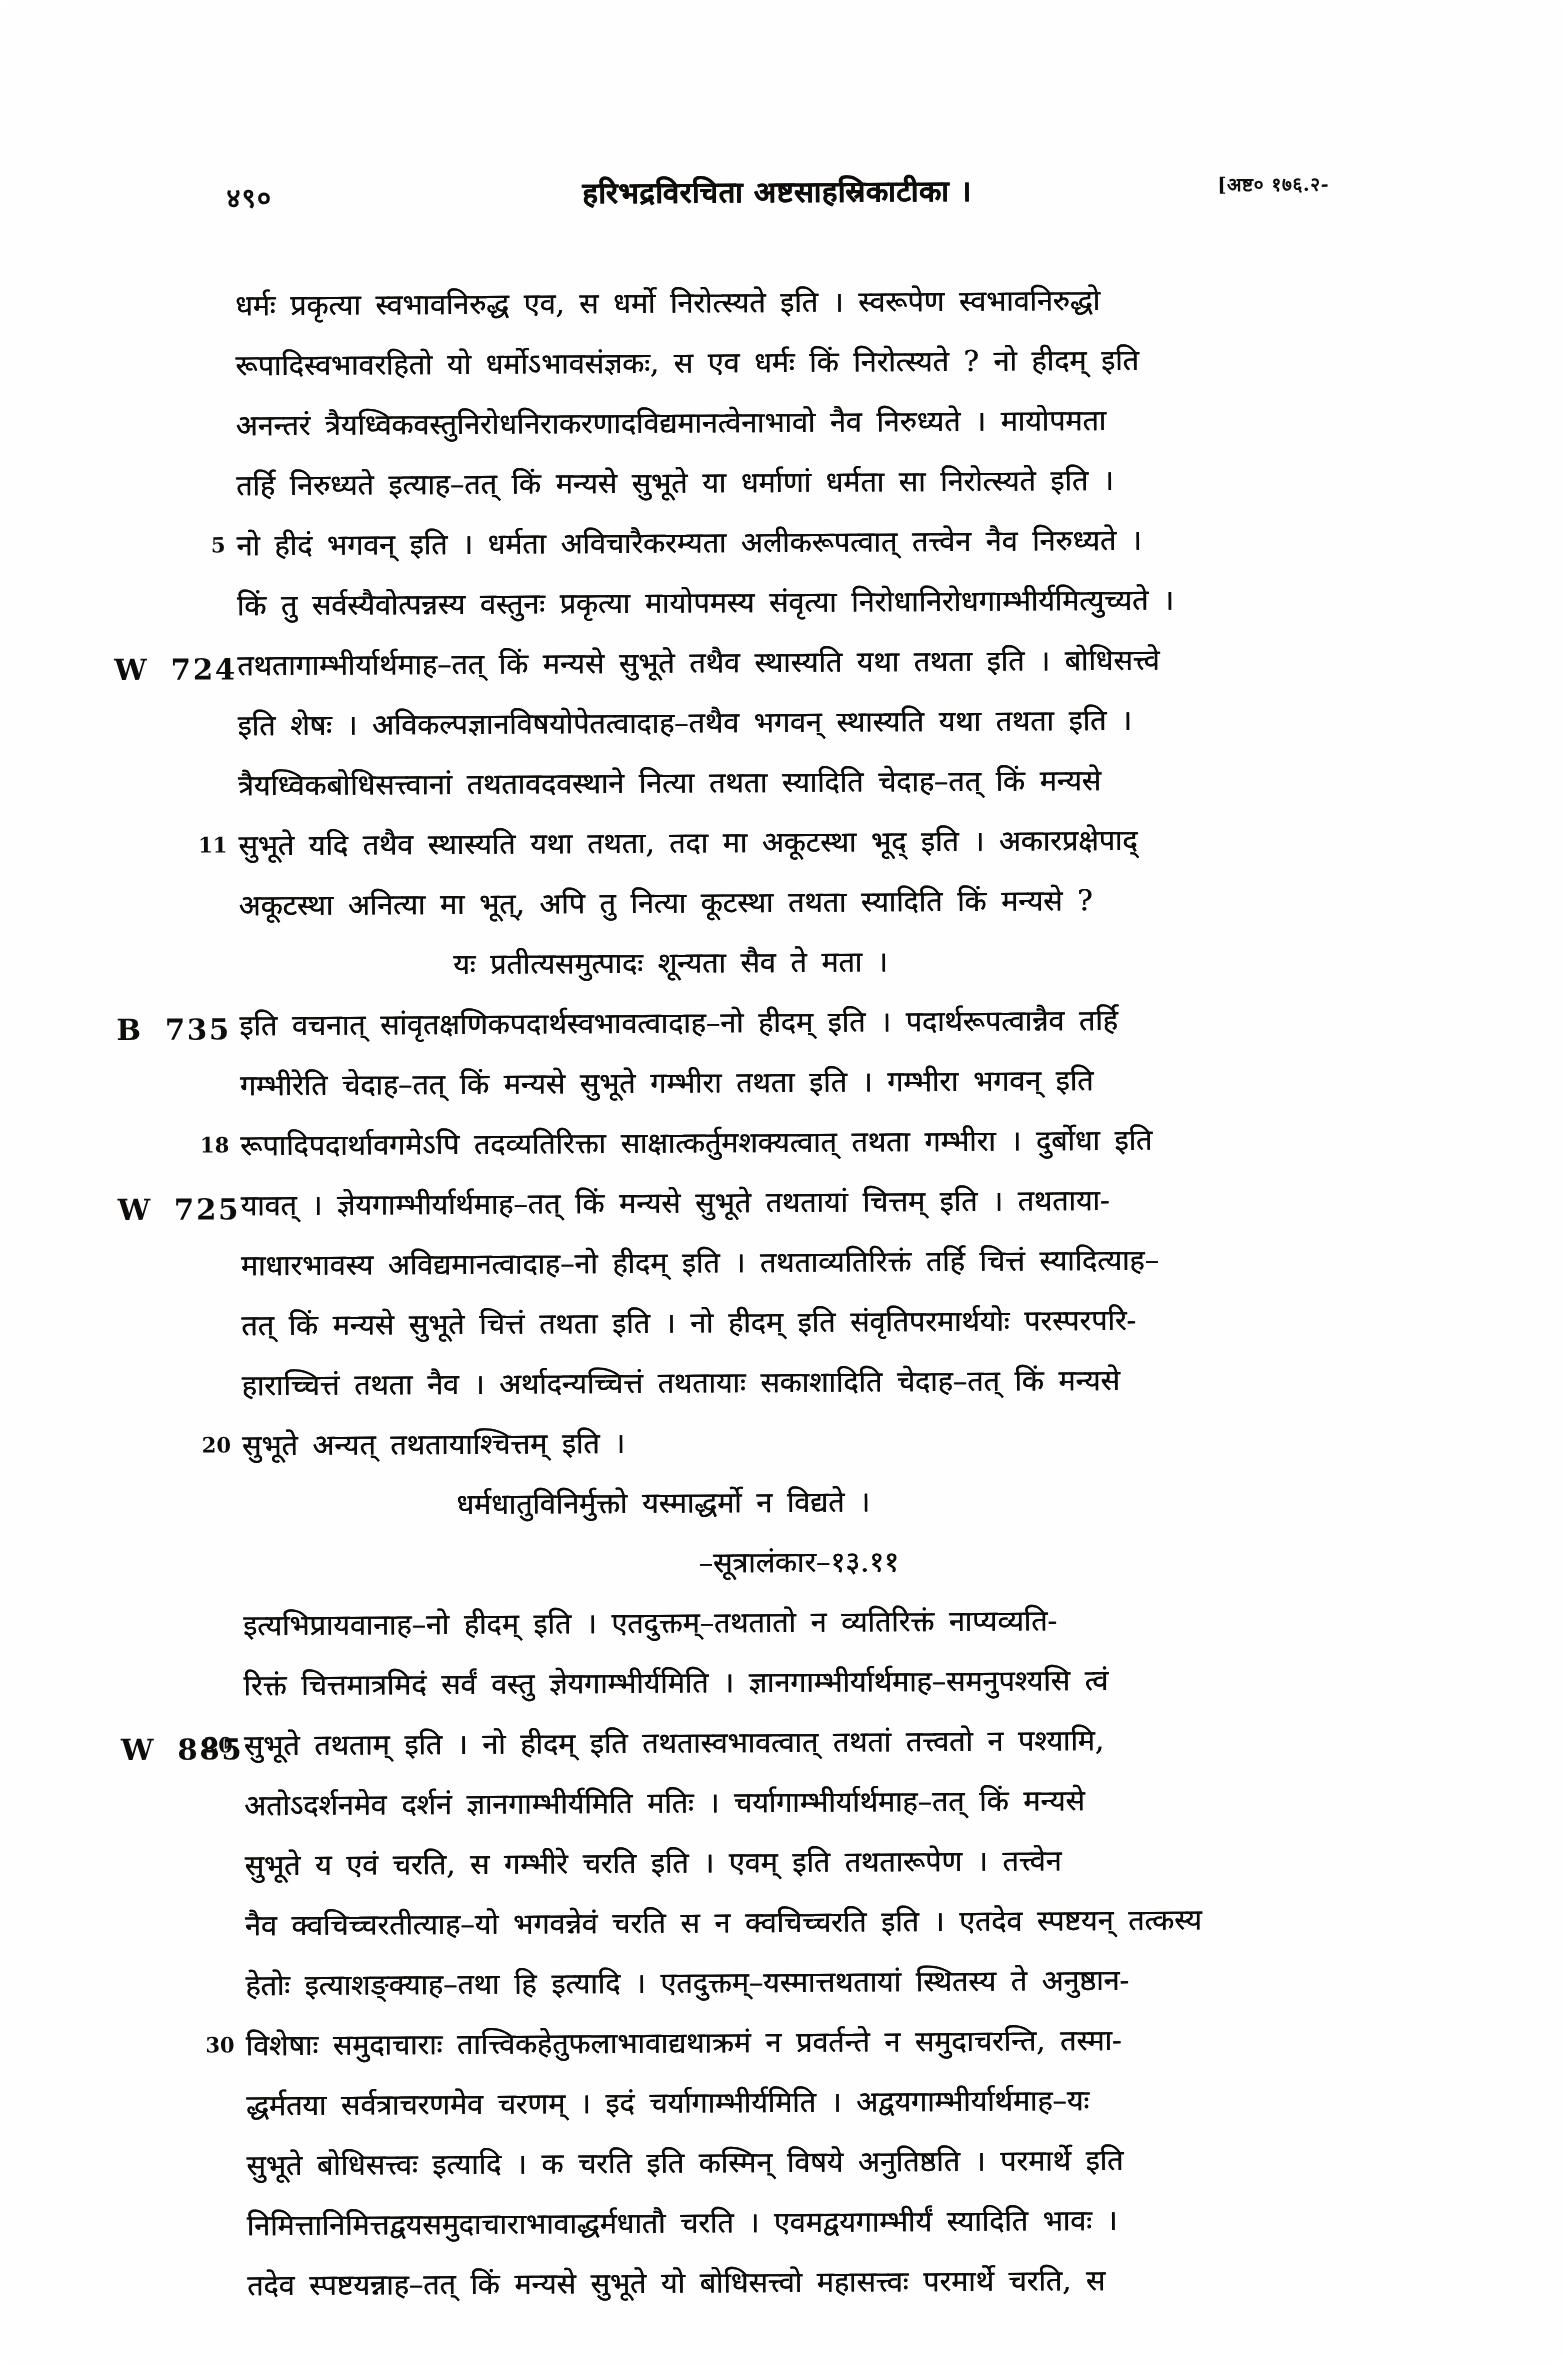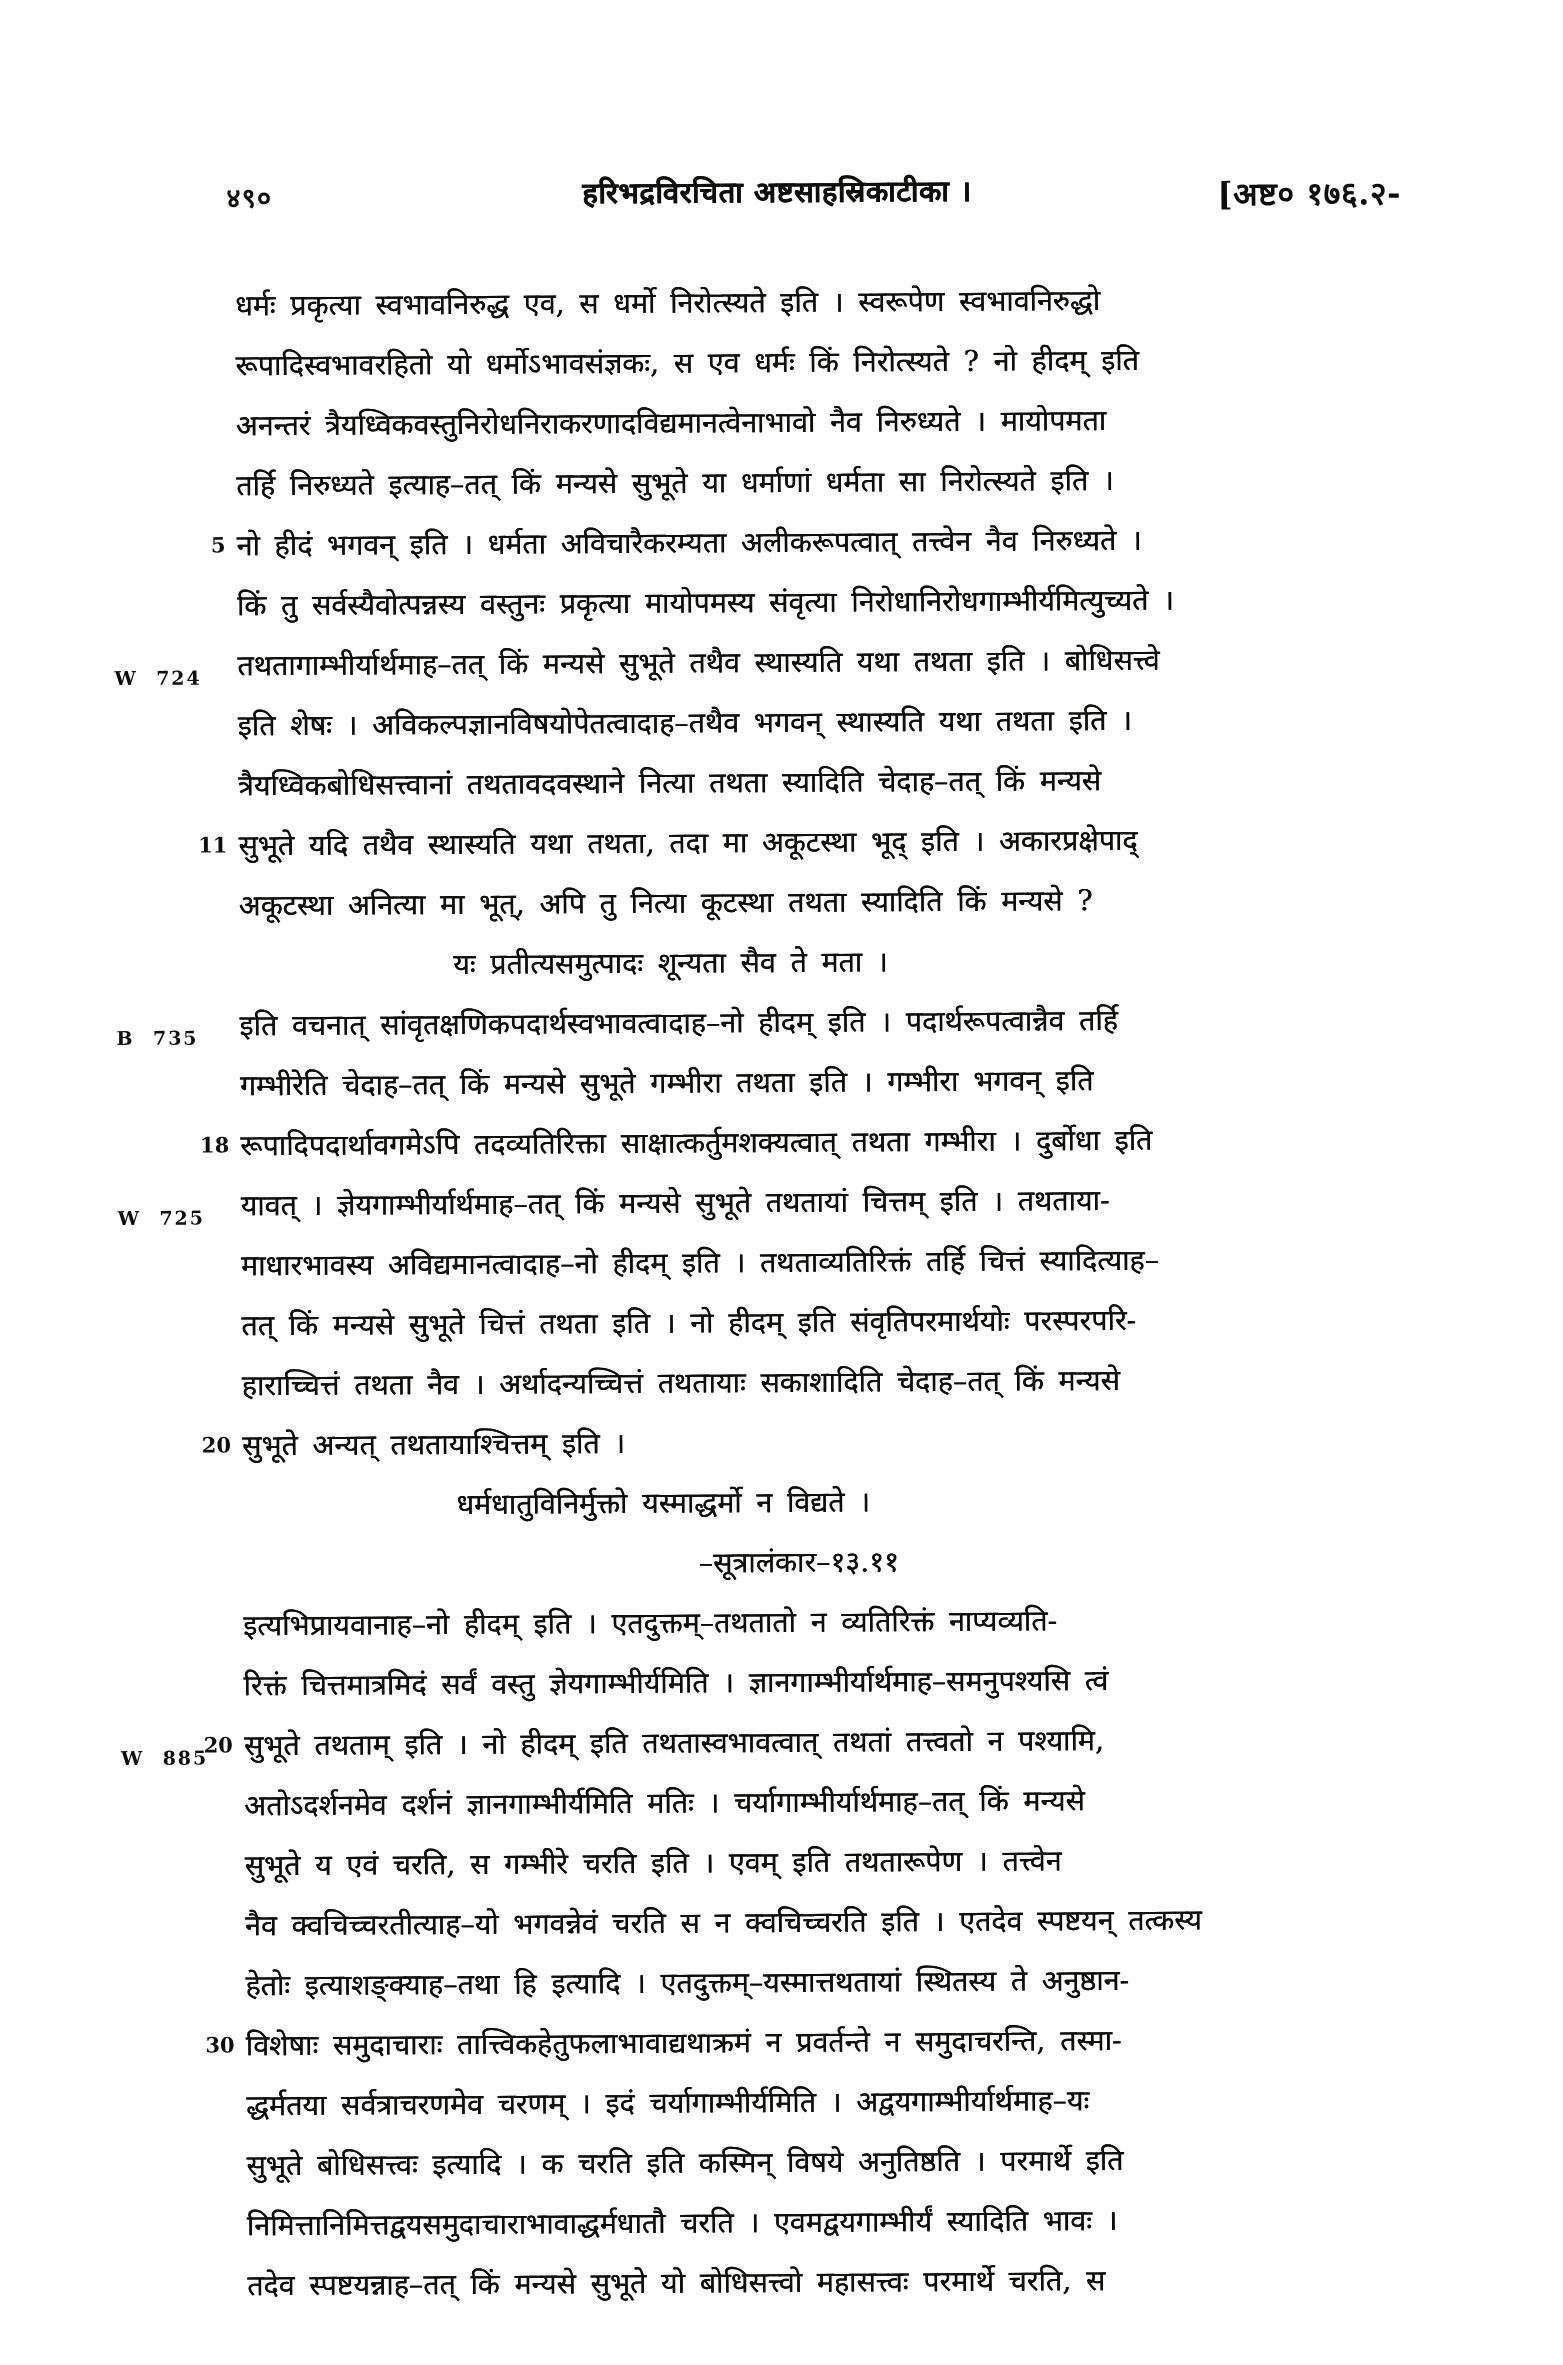--- a/index.html
+++ b/index.html
@@ -27,40 +27,40 @@
   }
   .hdr-title{
     position:absolute;left:0;right:0;top:171px;
     text-align:center;
     font-size:29px;font-weight:700;
     letter-spacing:0.6px;
     text-shadow:0.4px 0 0 currentColor;
   }
   .hdr-ref{
     position:absolute;left:1222px;top:174px;
-    font-size:32px;font-weight:600;
+    font-size:19px;font-weight:600;
     letter-spacing:0.6px;
   }
   
   .text-block{
     position:absolute;left:239px;top:272px;width:1272px;
     font-size:28.6px;
     word-spacing:5.6px;
     text-shadow:0.3px 0 0 currentColor; 
   }
   .line{
     position:relative;
     height:60px;line-height:60px;
     white-space:nowrap;
   }
   .line.verse{padding-left:214px;}
   .line.ref{padding-left:456px;}
   .margin-label{
-    position:absolute;left:-123px;top:12px;
-    font-size:19px;font-weight:700;
+    position:absolute;left:-123px;top:4px;
+    font-size:29px;font-weight:700;
     letter-spacing:1.9px;word-spacing:10px;
     text-shadow:none;
   }
   .line-number{
     position:absolute;left:-57px;top:0;width:46px;
     text-align:right;
     font-size:21px;font-weight:700;
     font-family:"DejaVu Serif","Liberation Serif",serif;
     text-shadow:none;
   }

